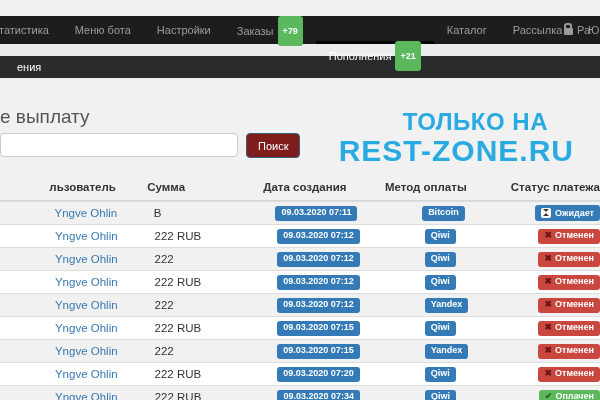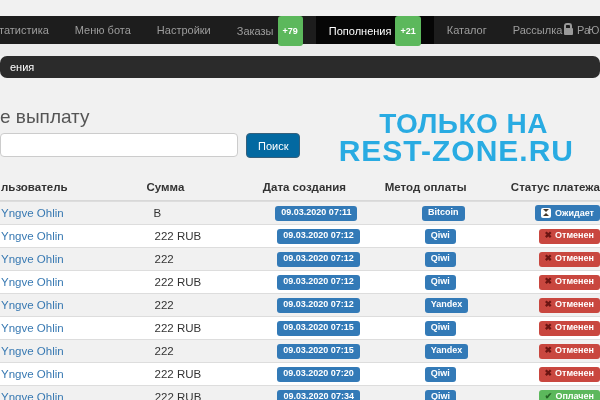--- a/index.html
+++ b/index.html
@@ -4,58 +4,58 @@
 <style>
   html,body{margin:0;padding:0;}
   body{width:600px;height:400px;overflow:hidden;position:relative;background:#f1f1f1;
        font-family:"Liberation Sans",sans-serif;}
   .stage{position:absolute;top:16px;left:0;width:600px;height:400px;overflow:hidden;}
 
   
   .navbar{position:absolute;top:0;left:0;width:100%;height:28px;background:#1d1d1d;z-index:5;}
   .nav-items{display:flex;margin-left:-14px;height:28px;}
   .nav-item{padding:0 13px;line-height:28px;font-size:11px;color:#9d9d9d;white-space:nowrap;cursor:pointer;}
-  .nav-item.active{background:#060606;color:#fff;}
+  .nav-item.active{background:#060606;color:#fff;margin-top:25px;}
   .nav-badge{display:inline-block;background:#5cb85c;color:#fff;font-size:9px;font-weight:bold;
              padding:1px 5px;border-radius:3px;margin-left:4px;vertical-align:1px;}
   .nav-right{position:absolute;left:564px;top:0;height:28px;display:flex;align-items:center;
              color:#9d9d9d;font-size:11px;white-space:nowrap;}
   .lock-icon{display:inline-block;width:9px;height:7px;background:#9a9a9a;border-radius:1px;
              position:relative;margin-right:4px;margin-top:3px;}
   .lock-icon::before{content:"";position:absolute;width:4px;height:4px;border:2px solid #9a9a9a;
              border-bottom:none;border-radius:3px 3px 0 0;left:0px;top:-5px;}
 
   
   .strip{position:absolute;top:28px;left:0;width:100%;height:12px;background:#ececec;}
   .subheader{position:absolute;top:40px;left:0;width:100%;height:22px;background:#2b2b2b;
-             color:#fff;font-size:11px;line-height:22px;padding-left:10px;box-sizing:border-box;border-radius:7px;}
+             color:#fff;font-size:11px;line-height:22px;padding-left:17px;box-sizing:border-box;}
 
   
   .page-heading{position:absolute;top:90px;left:0;font-size:19px;color:#555;}
   .search-input{position:absolute;top:117px;left:0;width:238px;height:24px;box-sizing:border-box;
                 border:1px solid #ccc;border-radius:4px;padding:0 8px;font-size:12px;
                 font-family:"Liberation Sans",sans-serif;background:#fff;}
   .search-btn{position:absolute;top:117px;left:246px;height:25px;padding:0 11px;
-              background:#0369a1;border:1px solid #35607c;border-radius:4px;color:#fff;
+              background:#7f1d1d;border:1px solid #35607c;border-radius:4px;color:#fff;
               font-size:11px;font-family:"Liberation Sans",sans-serif;cursor:pointer;}
 
   
   .wm{position:absolute;color:#29abe2;font-weight:bold;white-space:nowrap;z-index:20;
       letter-spacing:0.5px;pointer-events:none;}
   .wm1{top:64px;right:52px;font-size:26px;}
-  .wm2{top:92px;right:52px;font-size:28px;}
+  .wm2{top:92px;right:52px;font-size:24px;}
   .wm3{top:118px;right:26px;font-size:30px;letter-spacing:1px;text-align:center;}
 
   
   .ptable{position:absolute;top:158px;left:0;width:600px;font-size:11.5px;color:#333;}
   .thead{display:flex;height:26px;align-items:center;font-weight:bold;border-bottom:1px solid #d8d8d8;}
   .trow{display:flex;height:23px;align-items:center;border-top:1px solid #ddd;box-sizing:border-box;}
   .trow.w{background:#fff;}
   .trow:first-of-type{border-top:none;}
-  .c1{width:155px;padding-left:1px;box-sizing:border-box;overflow:hidden;white-space:nowrap;}
+  .c1{width:155px;padding-left:18px;box-sizing:border-box;overflow:hidden;white-space:nowrap;text-align:center;}
   .c2{width:123px;box-sizing:border-box;}
   .c3{width:129px;box-sizing:border-box;}
   .c4{width:125px;padding-left:19px;box-sizing:border-box;}
   .c5{flex:1;padding-left:8px;box-sizing:border-box;white-space:nowrap;}
   .user-link{color:#3879b2;text-decoration:none;cursor:pointer;}
   .blabel{display:inline-block;font-size:9px;font-weight:bold;color:#fff;padding:2.5px 6px;
           border-radius:3px;line-height:1.1;white-space:nowrap;}
   .lp{background:#337ab7;}
   .lr{background:#c9473f;}
   .lg{background:#5cb85c;}

